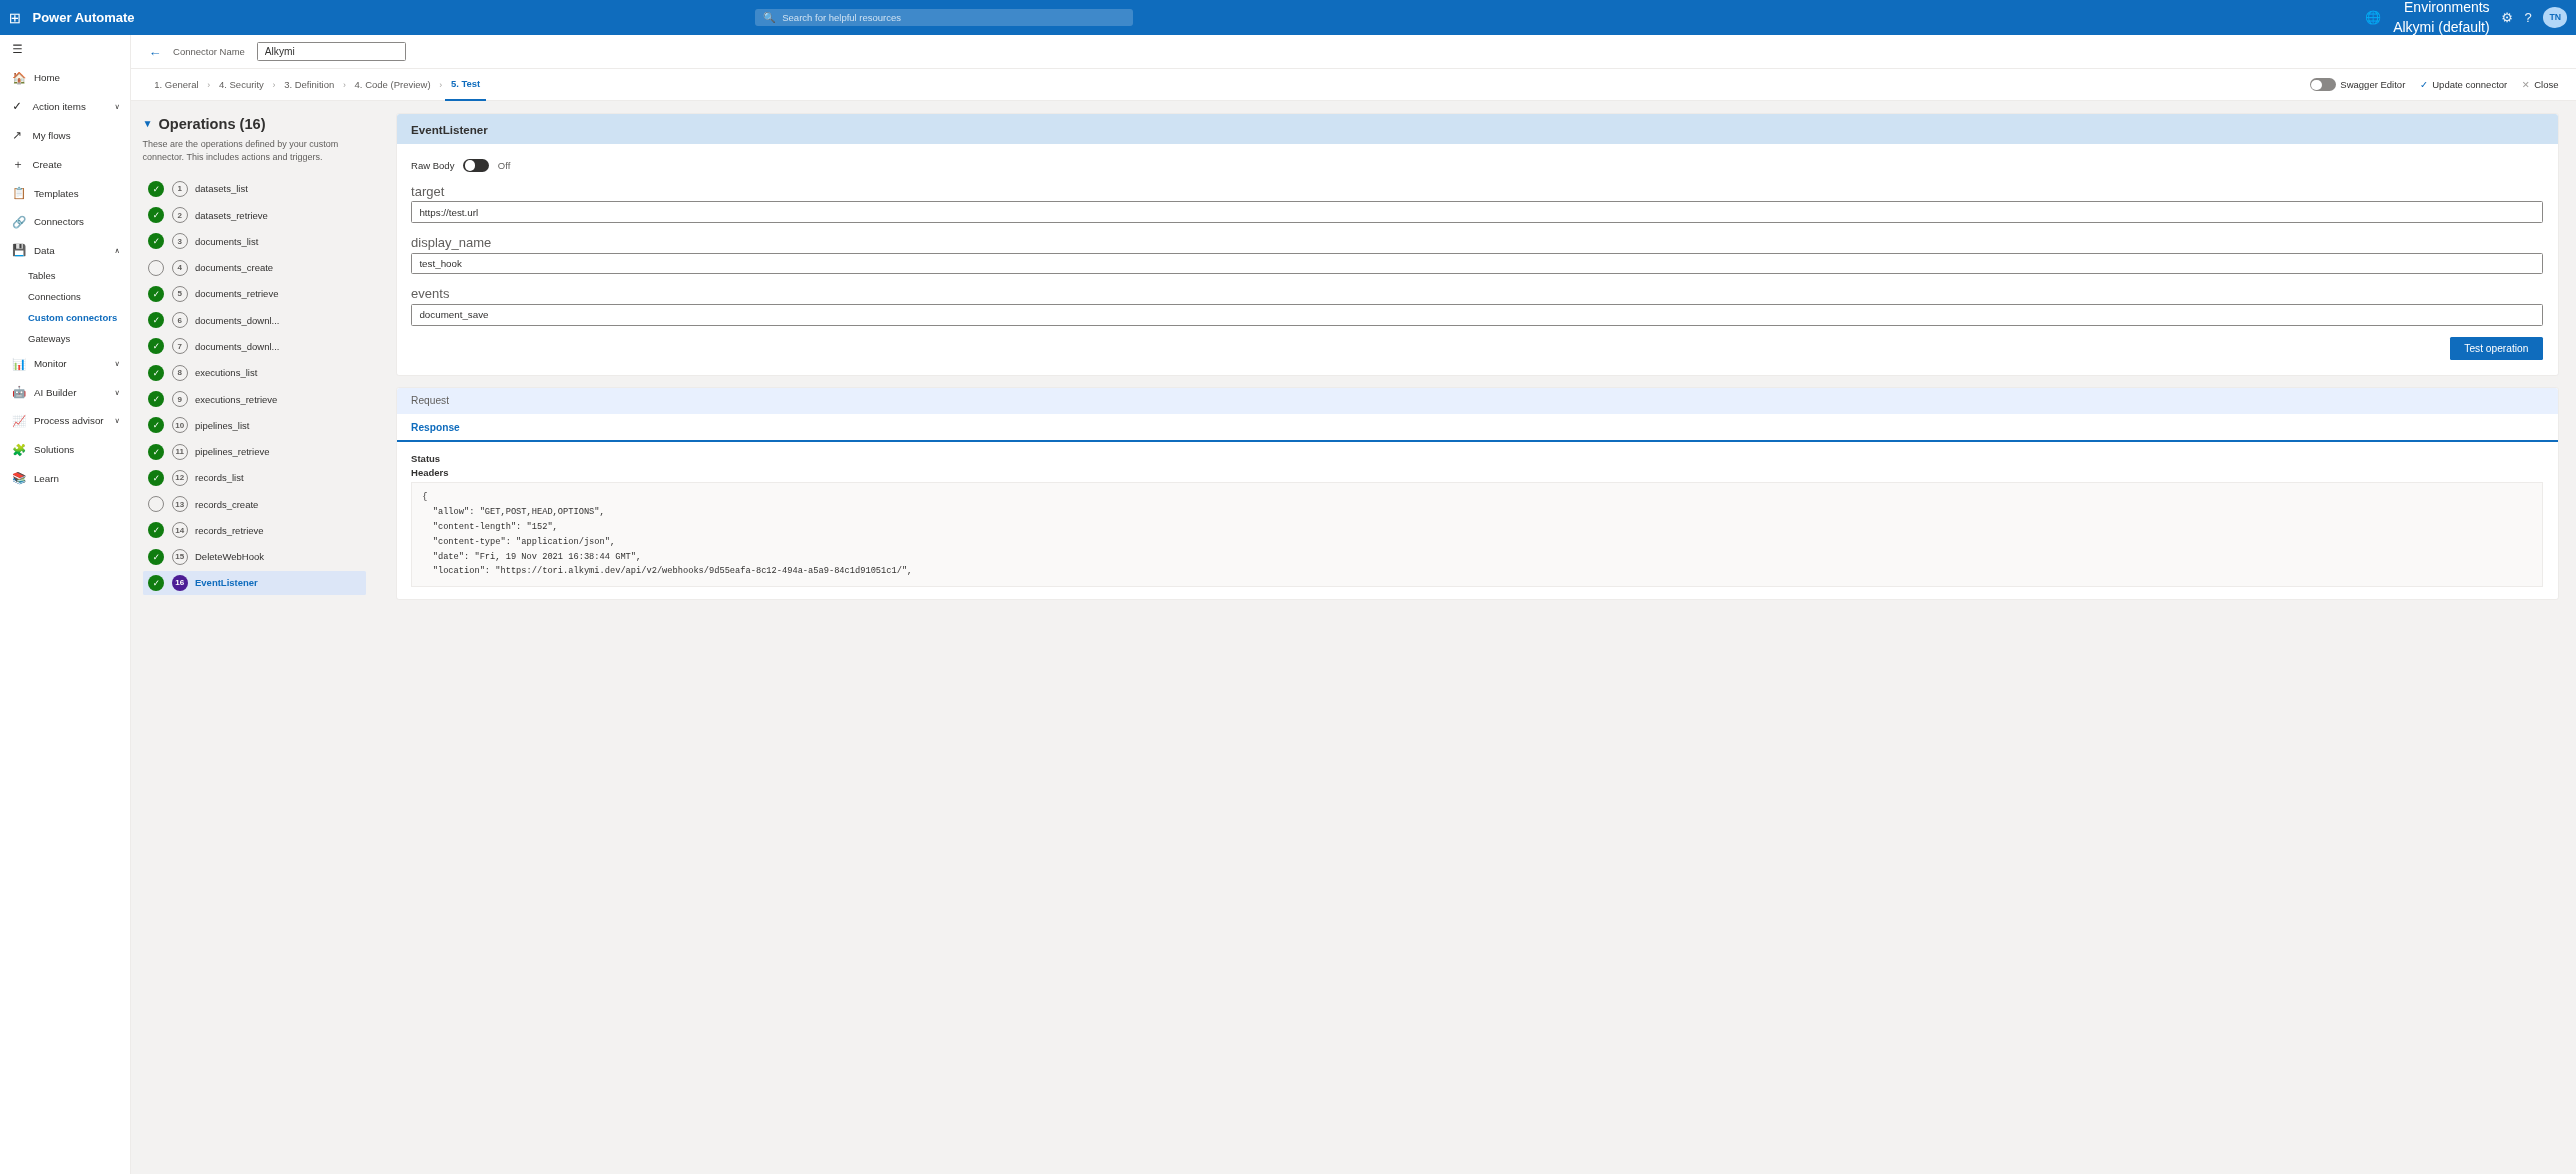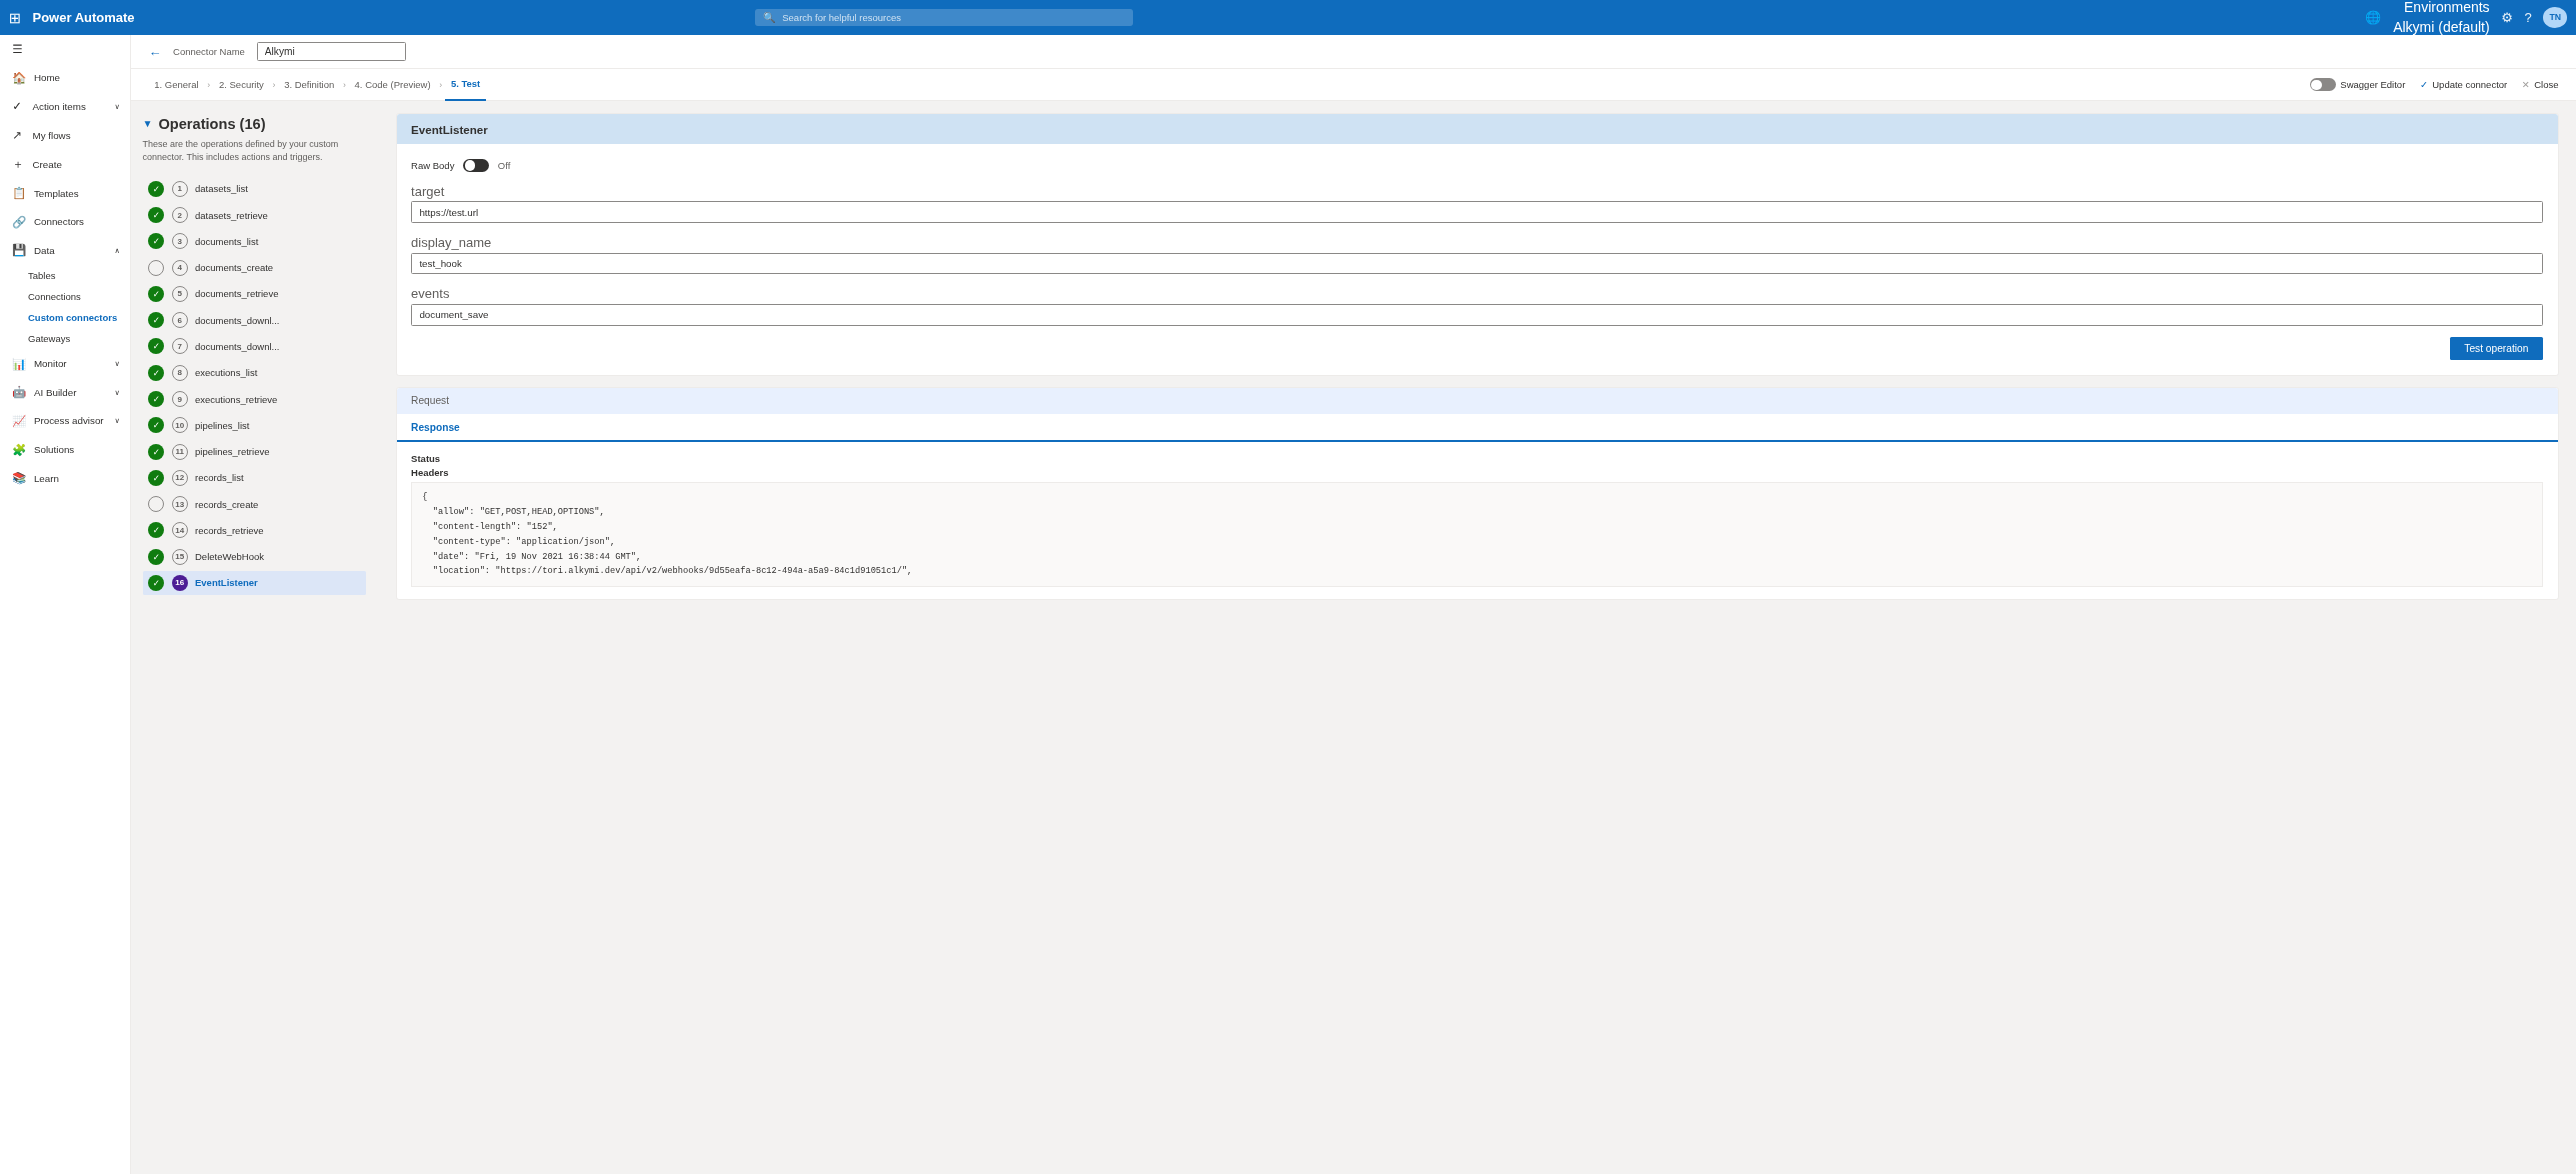--- a/index.html
+++ b/index.html
@@ -231,21 +231,21 @@
     <label>Connector Name</label>
     <input class="name-input" type="text" value="Alkymi" style="">
   </div>
 
   <div class="steps-bar">
     <div class="step">
       <span>1. General</span>
     </div>
     <span class="step-arrow">›</span>
     <div class="step">
-      <span>2. Security</span>
+      <span>4. Security</span>
     </div>
     <span class="step-arrow">›</span>
     <div class="step">
       <span>3. Definition</span>
     </div>
     <span class="step-arrow">›</span>
     <div class="step">
       <span>4. Code (Preview)</span>
     </div>
     <span class="step-arrow">›</span>

